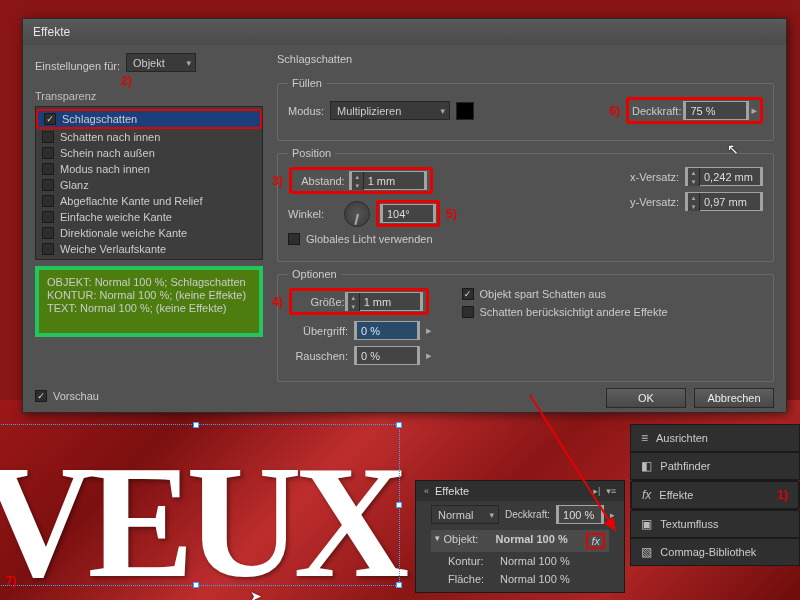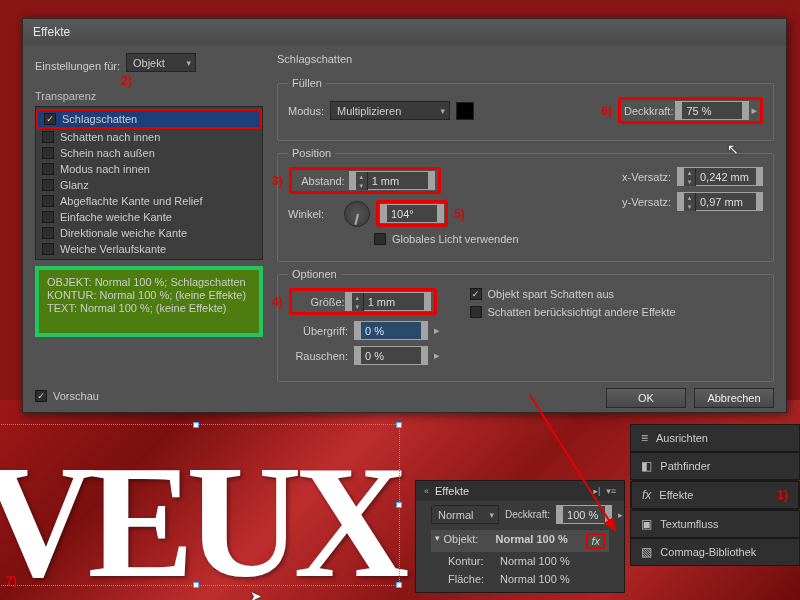--- a/index.html
+++ b/index.html
@@ -15,21 +15,21 @@
 label.lbl{color:#ccc}
 .select{background:#3a3a3a;border:1px solid #262626;padding:2px 18px 2px 6px;color:#ddd;position:relative;min-width:70px;height:19px;display:inline-flex;align-items:center}
 .select::after{content:"▾";position:absolute;right:4px;color:#aaa;font-size:9px}
 fieldset{border:1px solid #6a6a6a;border-radius:2px;padding:8px 10px 10px;margin:0}
 legend{padding:0 4px;color:#ccc}
 .list{background:#3d3d3d;border:1px solid #272727;padding:2px 0;max-height:170px;overflow:hidden}
 .list-item{display:flex;align-items:center;gap:6px;padding:2px 6px;color:#c8c8c8}
 .list-item.sel{background:#1a3f7a;color:#fff}
 .cb{width:12px;height:12px;background:#2e2e2e;border:1px solid #1a1a1a;display:inline-flex;align-items:center;justify-content:center;color:#ddd;font-size:9px;line-height:1}
 .summary{background:#4d7c0f;border:4px solid #22c55e;padding:6px 8px;font-size:10px;line-height:13px;color:#c8c8c8;height:71px}
-.spin{display:inline-flex;align-items:center;border:7px solid #a3a3a3;background:#3a3a3a;height:19px}
+.spin{display:inline-flex;align-items:center;border:3px solid #a3a3a3;background:#3a3a3a;height:19px}
 .spin .arrows{width:12px;display:flex;flex-direction:column;border-right:1px solid #262626}
 .spin .arrows span{height:9px;font-size:7px;line-height:9px;text-align:center;color:#aaa;background:#444}
 .spin input{background:#444;border:none;color:#ddd;padding:0 4px;width:60px;height:17px;outline:none}
 .hi{border:3px solid #e60000;border-radius:3px}
 .num-anno{color:#e60000;font-weight:700;font-size:12px}
 .btn{background:linear-gradient(#5e5e5e,#484848);border:1px solid #2a2a2a;padding:3px 0;width:80px;text-align:center;color:#eee}
 .group-row{display:flex;align-items:center;gap:6px;margin-bottom:6px}
 .angle-dial{width:26px;height:26px;border-radius:50%;background:radial-gradient(#555,#3a3a3a);border:1px solid #2a2a2a;position:relative;flex:0 0 auto}
 .angle-dial::after{content:"";position:absolute;left:50%;top:50%;width:2px;height:11px;background:#aaa;transform-origin:top;transform:rotate(14deg)}
 .swatch{width:18px;height:18px;background:#000;border:1px solid #222}
@@ -178,21 +178,21 @@
             <div class="group-row">
               <label class="lbl" style="width:50px;text-align:left">Winkel:</label>
               <div class="angle-dial"></div>
               <div class="hi" style="padding:1px">
                 <div class="spin">
                     <input style="width: 50px;" value="104°">
                   </div>
               </div>
               <span class="num-anno">5)</span>
             </div>
-            <div class="group-row" style="margin-left:86px">
+            <div class="group-row" style="">
               <span class="cb"></span>
               <span>Globales Licht verwenden</span>
             </div>
           </div>
           <div style="flex:1">
             <div class="group-row" style="justify-content:flex-end">
               <label class="lbl">x-Versatz:</label>
               <div class="spin">
                   <div class="arrows">
                     <span>▴</span>

